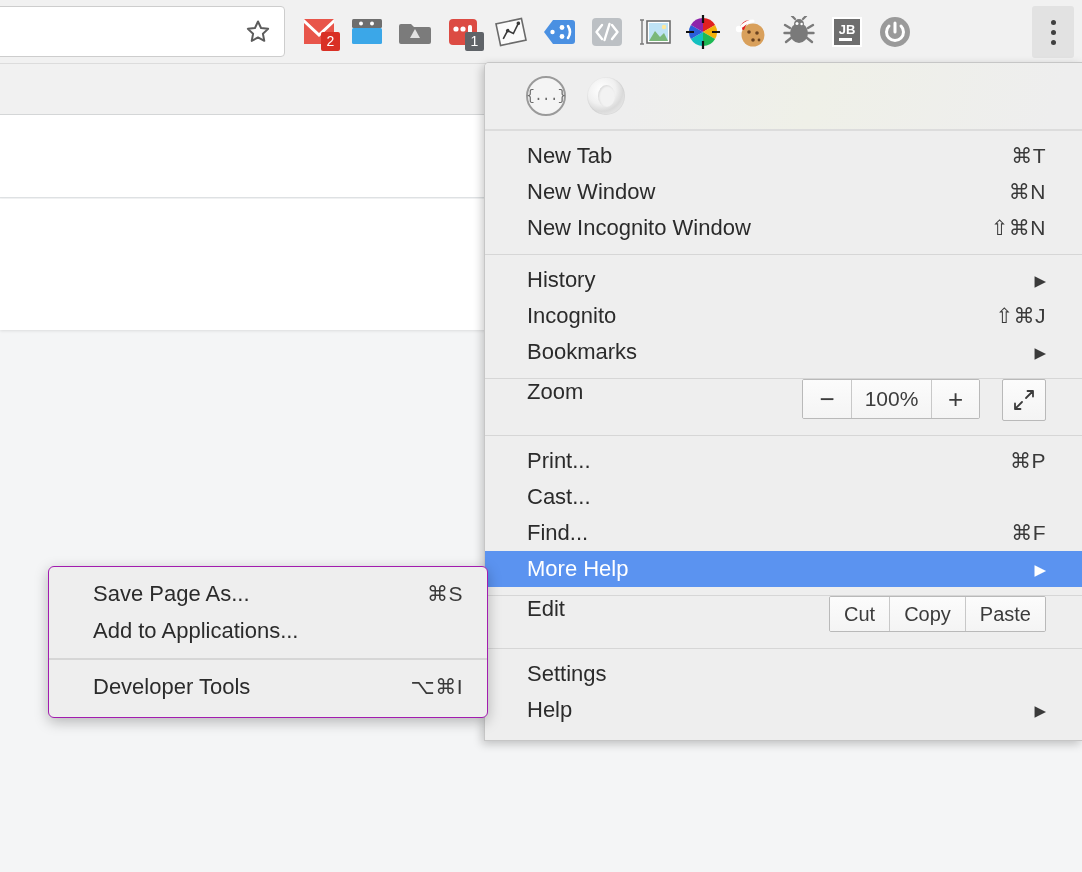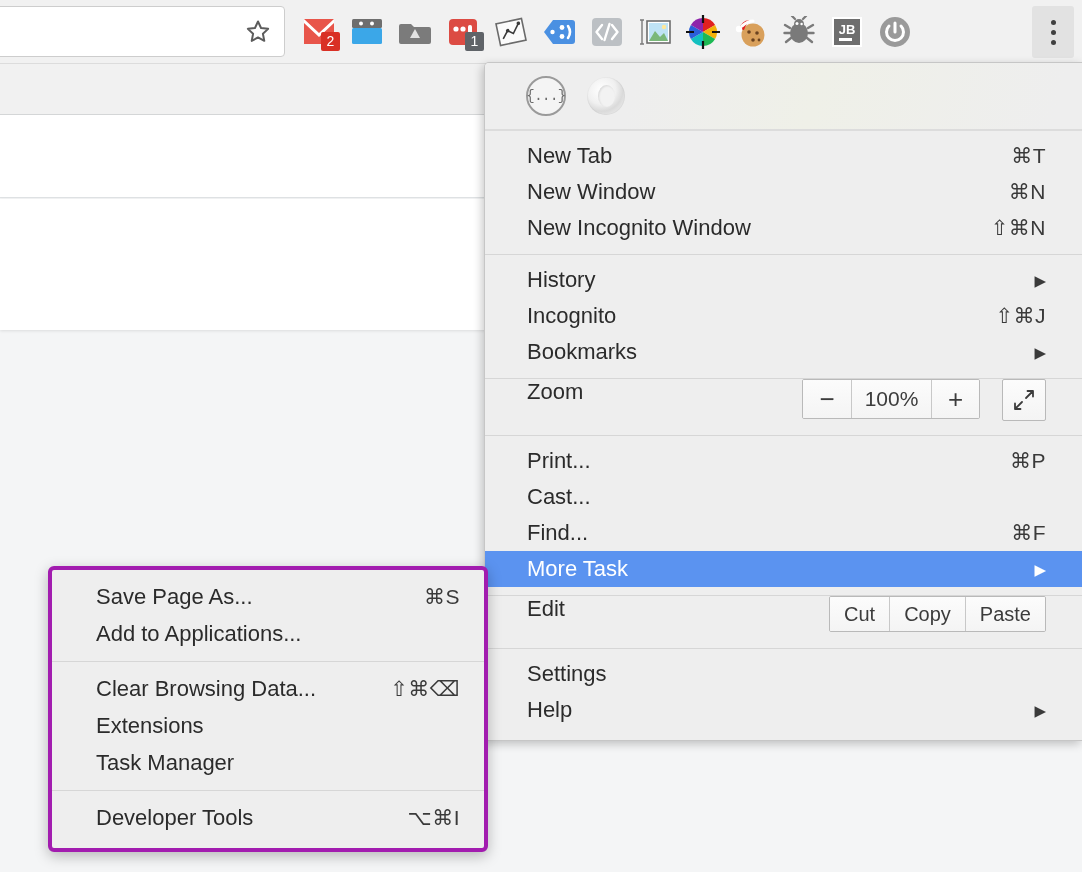--- a/index.html
+++ b/index.html
@@ -235,21 +235,21 @@
     padding: 0 14px;
     font-size: 20px;
   }
 
   
   .submenu {
     position: absolute;
     left: 48px; top: 566px;
     width: 440px;
     background: #eeeeee;
-    border: 4px solid #a21caf;
+    border: 1px solid #a21caf;
     border-radius: 6px;
     box-shadow: 0 4px 14px rgba(0,0,0,0.26);
     overflow: hidden;
     z-index: 5;
   }
   .submenu .mi {
     padding: 0 24px 0 44px;
     height: 37px;
     font-size: 22px;
   }
@@ -498,21 +498,21 @@
         <span class="lbl">Cast...</span>
         <span class="spacer"></span>
         <span class="accel mono-key"></span>
       </div>
       <div class="mi">
         <span class="lbl">Find...</span>
         <span class="spacer"></span>
         <span class="accel mono-key">⌘F</span>
       </div>
       <div class="mi selected">
-        <span class="lbl">More Task</span>
+        <span class="lbl">More Help</span>
         <span class="spacer"></span>
         <span class="arrow">▶</span>
       </div>
     </div>
 
     <div class="sep"></div>
 
     <div class="row-ctl" style="height:52px;gap:41px;">
       <span class="lbl">Edit</span>
       <span class="spacer"></span>
@@ -549,37 +549,20 @@
       </div>
       <div class="mi">
         <span class="lbl">Add to Applications...</span>
         <span class="spacer"></span>
         <span class="sub-accel mono-key"></span>
       </div>
     </div>
 
     <div class="sep"></div>
 
-    <div class="group">
-      <div class="mi">
-        <span class="lbl">Clear Browsing Data...</span>
-        <span class="spacer"></span>
-        <span class="sub-accel mono-key">⇧⌘⌫</span>
-      </div>
-      <div class="mi">
-        <span class="lbl">Extensions</span>
-        <span class="spacer"></span>
-        <span class="sub-accel mono-key"></span>
-      </div>
-      <div class="mi">
-        <span class="lbl">Task Manager</span>
-        <span class="spacer"></span>
-        <span class="sub-accel mono-key"></span>
-      </div>
-    </div>
 
     <div class="sep"></div>
 
     <div class="group" style="padding-bottom:12px;">
       <div class="mi">
         <span class="lbl">Developer Tools</span>
         <span class="spacer"></span>
         <span class="sub-accel mono-key">⌥⌘I</span>
       </div>
     </div>

